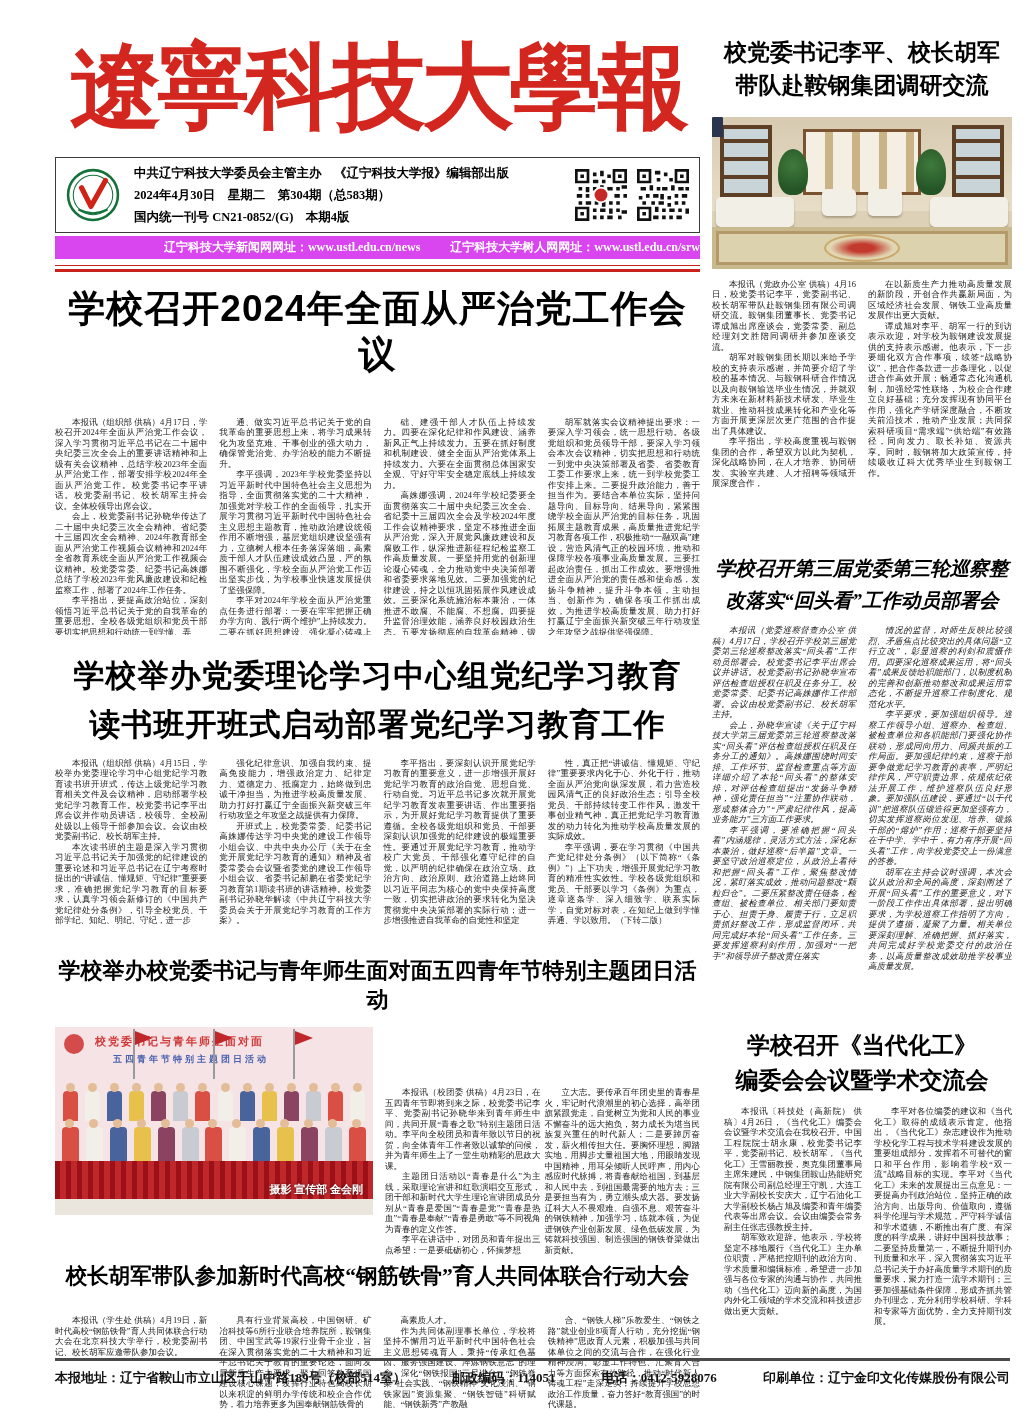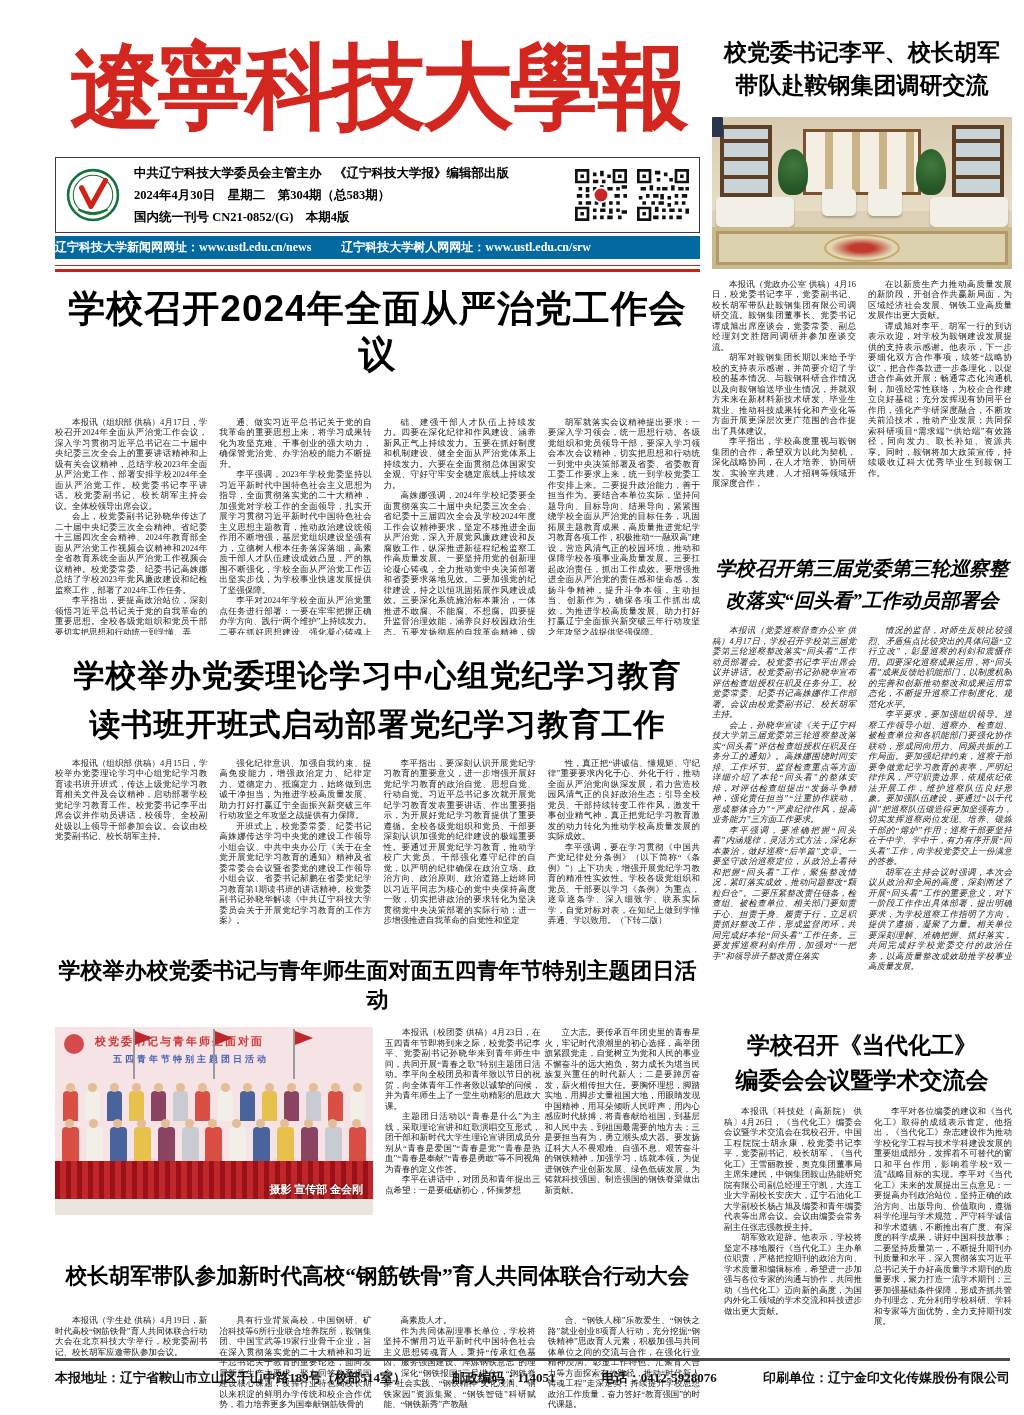--- a/index.html
+++ b/index.html
@@ -14,22 +14,22 @@
   
   .paper-title{margin:0;font-size:92px;line-height:1.25;font-weight:900;color:#d3261e;
     text-align:center;letter-spacing:-4px;font-family:"Liberation Serif","DejaVu Serif",serif;
     transform:scaleY(1.02);}
   .pub-box{margin-top:12px;border:1px solid #3a3a3a;display:flex;align-items:center;
     padding:6px 10px;gap:14px;height:62px;}
   .logo{width:54px;height:54px;flex:0 0 auto;}
   .pub-lines{flex:1;display:flex;flex-direction:column;gap:5px;font-size:12.5px;font-weight:700;color:#000000;}
   .qrs{display:flex;gap:10px;}
   .qr{width:52px;height:52px;}
-  .site-bar{margin-top:3px;height:23px;background:#0369a1;color:#fff;display:flex;
-    align-items:center;justify-content:flex-start;gap:30px;font-size:12px;font-weight:700;}
+  .site-bar{margin-top:3px;height:23px;background:#d946ef;color:#fff;display:flex;
+    align-items:center;justify-content:flex-end;gap:30px;font-size:12px;font-weight:700;}
   .red-rule-thin{margin-top:6px;height:1px;background:#c9211b;}
   .red-rule{margin-top:3px;height:3px;background:#c9211b;}
 
   
   .headline-xl{margin:14px 0 0;font-family:"Liberation Sans","DejaVu Sans",sans-serif;
     font-size:37px;line-height:1.25;font-weight:800;text-align:center;color:#000;letter-spacing:1px;}
   .headline-serif-lg{margin:16px 0 0;font-size:31px;line-height:1.6;font-weight:800;
     text-align:center;color:#000;letter-spacing:1px;}
   .headline-md{margin:10px 0 0;font-size:22px;line-height:1.35;font-weight:800;text-align:center;color:#000;}
   .headline-steel{margin:6px 0 0;font-size:21.5px;line-height:1.4;font-weight:800;text-align:center;color:#000;}
@@ -39,21 +39,21 @@
   .r-head3{margin:12px 0 0;font-size:23px;line-height:1.5;font-weight:800;text-align:center;color:#000;}
 
   
   .cols{display:flex;gap:12px;overflow:hidden;}
   .col{flex:1 1 0;min-width:0;}
   .para{margin:0;text-indent:2em;text-align:justify;font-size:8.5px;line-height:10.5px;color:#202020;}
   .main-article .cols{margin-top:38px;height:218px;}
   .dangji .cols{margin-top:8px;height:188px;}
   .steel .cols{margin-top:24px;height:112px;}
   .youth-content{margin-top:12px;display:flex;gap:12px;height:228px;overflow:hidden;}
-  .youth-text{flex:1;display:flex;gap:4px;min-width:0;}
+  .youth-text{flex:1;display:flex;gap:4px;min-width:0;align-items:flex-end;}
   .r1 .cols{margin-top:10px;height:252px;}
   .r2 .cols{margin-top:8px;height:392px;}
   .r3 .cols{margin-top:8px;height:250px;margin-left:12px;}
 
   
   .meeting-photo{position:relative;margin-top:14px;width:300px;height:152px;overflow:hidden;
     background:linear-gradient(#d7cab1,#e8dec8 62%,#ddd2b8 62%);}
   .mp-win{position:absolute;top:8px;width:44px;height:82px;border:4px solid #5d3f26;
     background:repeating-linear-gradient(0deg,#c9d4d8 0 14px,#5d3f26 14px 18px);}
   .mp-win.l{left:8px;} .mp-win.r{right:8px;}
@@ -189,20 +189,21 @@
     </section>
 
     <section class="article dangji">
       <h2 class="headline-serif-lg">
         <div>学校举办党委理论学习中心组党纪学习教育</div>
         <div>读书班开班式启动部署党纪学习教育工作</div>
       </h2>
       <div class="cols cols-4">
         <div class="col">
             <p class="para">本报讯（组织部 供稿）4月15日，学校举办党委理论学习中心组党纪学习教育读书班开班式，传达上级党纪学习教育相关文件及会议精神，启动部署学校党纪学习教育工作。校党委书记李平出席会议并作动员讲话，校领导、全校副处级以上领导干部参加会议。会议由校党委副书记、校长胡军主持。</p>
+            <p class="para">本次读书班的主题是深入学习贯彻习近平总书记关于加强党的纪律建设的重要论述和习近平总书记在辽宁考察时提出的“讲诚信、懂规矩、守纪律”重要要求，准确把握党纪学习教育的目标要求，认真学习领会新修订的《中国共产党纪律处分条例》，引导全校党员、干部学纪、知纪、明纪、守纪，进一步</p>
           </div>
         <div class="col">
             <p class="para">强化纪律意识、加强自我约束、提高免疫能力，增强政治定力、纪律定力、道德定力、抵腐定力，始终做到忠诚干净担当，为推进学校高质量发展、助力打好打赢辽宁全面振兴新突破三年行动攻坚之年攻坚之战提供有力保障。</p>
             <p class="para">开班式上，校党委常委、纪委书记高姝娜传达学习中央党的建设工作领导小组会议、中共中央办公厅《关于在全党开展党纪学习教育的通知》精神及省委常委会会议暨省委党的建设工作领导小组会议、省委书记郝鹏在省委党纪学习教育第1期读书班的讲话精神。校党委副书记孙晓华解读《中共辽宁科技大学委员会关于开展党纪学习教育的工作方案》。</p>
           </div>
         <div class="col">
             <p class="para">李平指出，要深刻认识开展党纪学习教育的重要意义，进一步增强开展好党纪学习教育的政治自觉、思想自觉、行动自觉。习近平总书记多次就开展党纪学习教育发表重要讲话、作出重要指示，为开展好党纪学习教育提供了重要遵循。全校各级党组织和党员、干部要深刻认识加强党的纪律建设的极端重要性。要通过开展党纪学习教育，推动学校广大党员、干部强化遵守纪律的自觉，以严明的纪律确保在政治立场、政治方向、政治原则、政治道路上始终同以习近平同志为核心的党中央保持高度一致，切实把讲政治的要求转化为坚决贯彻党中央决策部署的实际行动；进一步增强推进自我革命的自觉性和坚定</p>
           </div>
         <div class="col">
             <p class="para">性，真正把“讲诚信、懂规矩、守纪律”重要要求内化于心、外化于行，推动全面从严治党向纵深发展，着力营造校园风清气正的良好政治生态；引导全校党员、干部持续转变工作作风，激发干事创业精气神，真正把党纪学习教育激发的动力转化为推动学校高质量发展的实际成效。</p>

